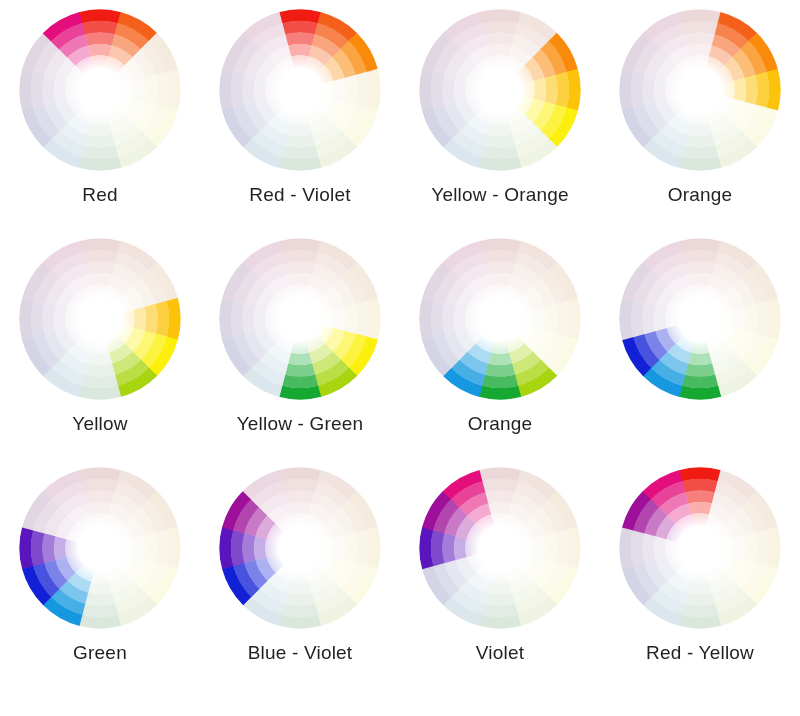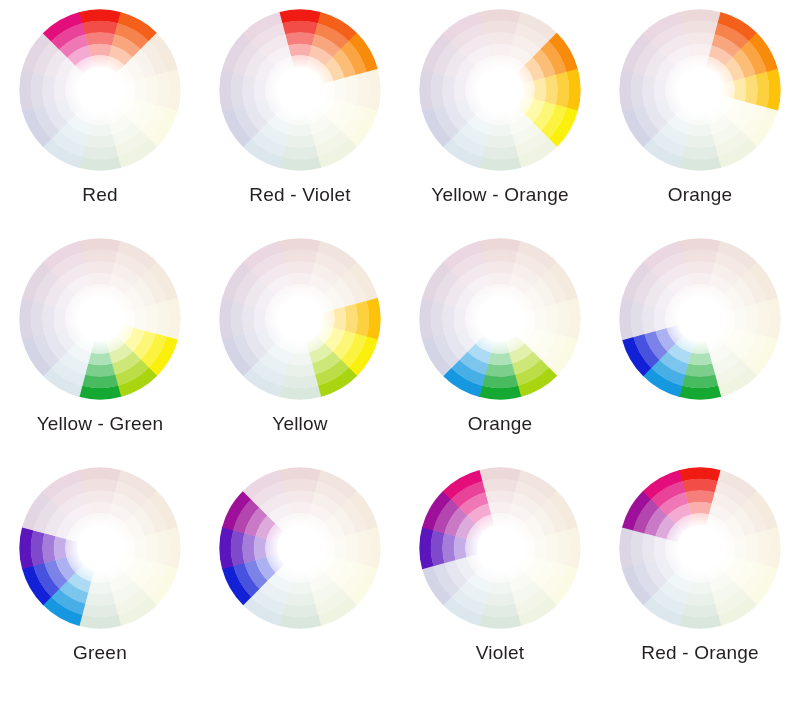--- a/index.html
+++ b/index.html
@@ -445,20 +445,116 @@
           <path d="M 99.26751091468121 54.79952782353247 A 36.4 36.4 0 0 1 115.85074767268759 64.37386402980275 L 107.04444901495884 73.10364661305675 A 24 24 0 0 0 96.11044675693266 66.79089746606536 Z" fill="rgb(252,249,248)"></path>
         </g>
         <g>
           <path d="M 149.41884274408375 30.060354297394717 A 84.4 84.4 0 0 1 171.61867724433682 68.51159557145347 L 159.62730760180392 71.66865972920202 A 72 72 0 0 0 140.6890601608297 38.866652955123456 Z" fill="rgb(244,234,222)"></path>
           <path d="M 140.97066605061212 38.58257880487414 A 72.4 72.4 0 0 1 160.01412597736947 71.5668189499198 L 148.0227563348366 74.72388310766834 A 60 60 0 0 0 132.24088346735812 47.38887746260288 Z" fill="rgb(246,238,229)"></path>
           <path d="M 132.5224893571405 47.10480331235357 A 60.4 60.4 0 0 1 148.40957471040218 74.62204232838613 L 136.41820506786928 77.77910648613468 A 48 48 0 0 0 123.79270677388648 55.911101970082306 Z" fill="rgb(248,243,236)"></path>
           <path d="M 124.07431266366888 55.62702781983299 A 48.4 48.4 0 0 1 136.80502344343483 77.67726570685247 L 124.81365380090196 80.834329864601 A 36 36 0 0 0 115.34453008041486 64.43332647756174 Z" fill="rgb(251,247,243)"></path>
           <path d="M 115.62613597019725 64.14925232731241 A 36.4 36.4 0 0 1 125.20047217646753 80.7324890853188 L 113.20910253393464 83.88955324306734 A 24 24 0 0 0 106.89635338694325 72.95555098504116 Z" fill="rgb(253,251,248)"></path>
         </g>
         <g>
+          <path d="M 171.42805013115182 67.80016549974692 A 84.4 84.4 0 0 1 171.42805013115182 112.19983450025308 L 159.46468731567455 108.93824744097418 A 72 72 0 0 0 159.46468731567455 71.06175255902582 Z" fill="rgb(252,195,10)"></path>
+          <path d="M 159.85060224520606 70.95654007324262 A 72.4 72.4 0 0 1 159.85060224520606 109.04345992675738 L 147.88723942972877 105.78187286747848 A 60 60 0 0 0 147.88723942972877 74.21812713252152 Z" fill="rgb(253,208,64)"></path>
+          <path d="M 148.2731543592603 74.11291464673832 A 60.4 60.4 0 0 1 148.2731543592603 105.88708535326168 L 136.30979154378304 102.62549829398279 A 48 48 0 0 0 136.30979154378304 77.37450170601721 Z" fill="rgb(253,221,118)"></path>
+          <path d="M 136.69570647331454 77.26928922023401 A 48.4 48.4 0 0 1 136.69570647331454 102.73071077976599 L 124.73234365783728 99.46912372048709 A 36 36 0 0 0 124.73234365783728 80.53087627951291 Z" fill="rgb(254,234,169)"></path>
+          <path d="M 125.11825858736879 80.42566379372971 A 36.4 36.4 0 0 1 125.11825858736879 99.57433620627029 L 113.15489577189152 96.3127491469914 A 24 24 0 0 0 113.15489577189152 83.6872508530086 Z" fill="rgb(255,245,216)"></path>
+        </g>
+        <g>
+          <path d="M 171.61867724433682 111.48840442854653 A 84.4 84.4 0 0 1 149.41884274408375 149.93964570260528 L 140.6890601608297 141.13334704487653 A 72 72 0 0 0 159.62730760180392 108.33134027079798 Z" fill="rgb(251,240,12)"></path>
+          <path d="M 160.01412597736947 108.4331810500802 A 72.4 72.4 0 0 1 140.97066605061212 141.41742119512585 L 132.24088346735812 132.61112253739714 A 60 60 0 0 0 148.0227563348366 105.27611689233166 Z" fill="rgb(252,243,65)"></path>
+          <path d="M 148.40957471040218 105.37795767161387 A 60.4 60.4 0 0 1 132.5224893571405 132.89519668764643 L 123.79270677388648 124.08889802991769 A 48 48 0 0 0 136.41820506786928 102.22089351386532 Z" fill="rgb(253,247,119)"></path>
+          <path d="M 136.80502344343483 102.32273429314753 A 48.4 48.4 0 0 1 124.07431266366888 124.37297218016701 L 115.34453008041486 115.56667352243826 A 36 36 0 0 0 124.81365380090196 99.165670135399 Z" fill="rgb(254,250,170)"></path>
+          <path d="M 125.20047217646753 99.2675109146812 A 36.4 36.4 0 0 1 115.62613597019725 115.85074767268759 L 106.89635338694325 107.04444901495884 A 24 24 0 0 0 113.20910253393464 96.11044675693266 Z" fill="rgb(254,253,216)"></path>
+        </g>
+        <g>
+          <path d="M 149.9396457026053 149.41884274408375 A 84.4 84.4 0 0 1 111.48840442854653 171.61867724433682 L 108.331340270798 159.62730760180392 A 72 72 0 0 0 141.13334704487656 140.6890601608297 Z" fill="rgb(168,212,16)"></path>
+          <path d="M 141.41742119512588 140.97066605061212 A 72.4 72.4 0 0 1 108.43318105008021 160.01412597736947 L 105.27611689233166 148.02275633483657 A 60 60 0 0 0 132.61112253739714 132.24088346735812 Z" fill="rgb(187,221,69)"></path>
+          <path d="M 132.89519668764643 132.5224893571405 A 60.4 60.4 0 0 1 105.37795767161387 148.40957471040215 L 102.22089351386532 136.41820506786928 A 48 48 0 0 0 124.0888980299177 123.79270677388648 Z" fill="rgb(206,231,121)"></path>
+          <path d="M 124.37297218016701 124.07431266366888 A 48.4 48.4 0 0 1 102.32273429314753 136.80502344343483 L 99.165670135399 124.81365380090196 A 36 36 0 0 0 115.56667352243828 115.34453008041486 Z" fill="rgb(225,240,171)"></path>
+          <path d="M 115.85074767268759 115.62613597019725 A 36.4 36.4 0 0 1 99.26751091468121 125.20047217646753 L 96.11044675693266 113.20910253393464 A 24 24 0 0 0 107.04444901495884 106.89635338694325 Z" fill="rgb(241,248,217)"></path>
+        </g>
+        <g>
+          <path d="M 112.19983450025309 171.42805013115182 A 84.4 84.4 0 0 1 67.80016549974694 171.42805013115182 L 71.06175255902582 159.46468731567455 A 72 72 0 0 0 108.9382474409742 159.46468731567452 Z" fill="rgb(218,231,221)"></path>
+          <path d="M 109.0434599267574 159.85060224520606 A 72.4 72.4 0 0 1 70.95654007324264 159.85060224520606 L 74.21812713252152 147.88723942972877 A 60 60 0 0 0 105.7818728674785 147.88723942972877 Z" fill="rgb(226,236,228)"></path>
+          <path d="M 105.88708535326168 148.2731543592603 A 60.4 60.4 0 0 1 74.11291464673833 148.2731543592603 L 77.37450170601721 136.30979154378304 A 48 48 0 0 0 102.6254982939828 136.30979154378304 Z" fill="rgb(234,241,235)"></path>
+          <path d="M 102.73071077976599 136.69570647331454 A 48.4 48.4 0 0 1 77.26928922023403 136.69570647331454 L 80.53087627951291 124.73234365783728 A 36 36 0 0 0 99.46912372048709 124.73234365783726 Z" fill="rgb(241,246,242)"></path>
+          <path d="M 99.57433620627029 125.11825858736879 A 36.4 36.4 0 0 1 80.42566379372973 125.11825858736879 L 83.6872508530086 113.15489577189152 A 24 24 0 0 0 96.3127491469914 113.15489577189152 Z" fill="rgb(248,250,248)"></path>
+        </g>
+        <g>
+          <path d="M 68.51159557145348 171.61867724433682 A 84.4 84.4 0 0 1 30.060354297394703 149.41884274408372 L 38.86665295512345 140.6890601608297 A 72 72 0 0 0 71.66865972920202 159.62730760180392 Z" fill="rgb(219,231,237)"></path>
+          <path d="M 71.5668189499198 160.01412597736947 A 72.4 72.4 0 0 1 38.58257880487413 140.9706660506121 L 47.38887746260288 132.2408834673581 A 60 60 0 0 0 74.72388310766834 148.0227563348366 Z" fill="rgb(227,236,241)"></path>
+          <path d="M 74.62204232838614 148.40957471040218 A 60.4 60.4 0 0 1 47.10480331235356 132.52248935714047 L 55.9111019700823 123.79270677388648 A 48 48 0 0 0 77.77910648613468 136.41820506786928 Z" fill="rgb(234,241,245)"></path>
+          <path d="M 77.67726570685247 136.80502344343483 A 48.4 48.4 0 0 1 55.62702781983299 124.07431266366886 L 64.43332647756172 115.34453008041486 A 36 36 0 0 0 80.83432986460102 124.81365380090196 Z" fill="rgb(241,246,248)"></path>
+          <path d="M 80.7324890853188 125.20047217646753 A 36.4 36.4 0 0 1 64.14925232731241 115.62613597019724 L 72.95555098504116 106.89635338694325 A 24 24 0 0 0 83.88955324306734 113.20910253393464 Z" fill="rgb(248,250,251)"></path>
+        </g>
+        <g>
+          <path d="M 30.58115725591626 149.93964570260528 A 84.4 84.4 0 0 1 8.381322755663192 111.48840442854654 L 20.372692398196094 108.331340270798 A 72 72 0 0 0 39.310939839170274 141.13334704487653 Z" fill="rgb(211,212,229)"></path>
+          <path d="M 39.029333949387876 141.41742119512585 A 72.4 72.4 0 0 1 19.98587402263051 108.43318105008021 L 31.977243665163414 105.27611689233166 A 60 60 0 0 0 47.75911653264189 132.61112253739714 Z" fill="rgb(220,221,234)"></path>
+          <path d="M 47.47751064285951 132.89519668764643 A 60.4 60.4 0 0 1 31.59042528959784 105.37795767161387 L 43.581794932130734 102.22089351386532 A 48 48 0 0 0 56.207293226113514 124.08889802991769 Z" fill="rgb(229,230,240)"></path>
+          <path d="M 55.92568733633113 124.37297218016701 A 48.4 48.4 0 0 1 43.19497655656516 102.32273429314753 L 55.18634619909805 99.165670135399 A 36 36 0 0 0 64.65546991958513 115.56667352243826 Z" fill="rgb(238,239,245)"></path>
+          <path d="M 64.37386402980275 115.85074767268759 A 36.4 36.4 0 0 1 54.79952782353247 99.26751091468121 L 66.79089746606536 96.11044675693266 A 24 24 0 0 0 73.10364661305675 107.04444901495884 Z" fill="rgb(246,246,250)"></path>
+        </g>
+        <g>
+          <path d="M 8.57194986884818 112.1998345002531 A 84.4 84.4 0 0 1 8.57194986884818 67.80016549974691 L 20.535312684325476 71.0617525590258 A 72 72 0 0 0 20.535312684325476 108.93824744097421 Z" fill="rgb(219,213,228)"></path>
+          <path d="M 20.149397754793938 109.04345992675741 A 72.4 72.4 0 0 1 20.149397754793938 70.9565400732426 L 32.11276057027122 74.2181271325215 A 60 60 0 0 0 32.11276057027122 105.78187286747851 Z" fill="rgb(226,222,233)"></path>
+          <path d="M 31.726845640739697 105.88708535326171 A 60.4 60.4 0 0 1 31.726845640739697 74.11291464673832 L 43.69020845621698 77.3745017060172 A 48 48 0 0 0 43.69020845621698 102.62549829398282 Z" fill="rgb(234,230,239)"></path>
+          <path d="M 43.304293526685456 102.730710779766 A 48.4 48.4 0 0 1 43.304293526685456 77.26928922023401 L 55.26765634216274 80.53087627951291 A 36 36 0 0 0 55.26765634216274 99.4691237204871 Z" fill="rgb(241,239,245)"></path>
+          <path d="M 54.88174141263121 99.5743362062703 A 36.4 36.4 0 0 1 54.88174141263121 80.42566379372971 L 66.84510422810848 83.6872508530086 A 24 24 0 0 0 66.84510422810848 96.31274914699141 Z" fill="rgb(248,246,249)"></path>
+        </g>
+        <g>
+          <path d="M 8.381322755663192 68.51159557145348 A 84.4 84.4 0 0 1 30.58115725591624 30.06035429739473 L 39.31093983917025 38.86665295512347 A 72 72 0 0 0 20.372692398196094 71.66865972920202 Z" fill="rgb(226,214,226)"></path>
+          <path d="M 19.98587402263051 71.5668189499198 A 72.4 72.4 0 0 1 39.02933394938786 38.58257880487415 L 47.759116532641876 47.38887746260289 A 60 60 0 0 0 31.977243665163407 74.72388310766836 Z" fill="rgb(232,222,232)"></path>
+          <path d="M 31.59042528959783 74.62204232838614 A 60.4 60.4 0 0 1 47.47751064285949 47.10480331235358 L 56.20729322611351 55.91110197008231 A 48 48 0 0 0 43.58179493213073 77.77910648613468 Z" fill="rgb(238,231,238)"></path>
+          <path d="M 43.19497655656515 77.67726570685247 A 48.4 48.4 0 0 1 55.925687336331116 55.627027819833 L 64.65546991958513 64.43332647756174 A 36 36 0 0 0 55.18634619909805 80.83432986460102 Z" fill="rgb(244,239,244)"></path>
+          <path d="M 54.79952782353247 80.7324890853188 A 36.4 36.4 0 0 1 64.37386402980275 64.14925232731242 L 73.10364661305675 72.95555098504116 A 24 24 0 0 0 66.79089746606536 83.88955324306734 Z" fill="rgb(249,247,249)"></path>
+        </g>
+        <g>
+          <path d="M 30.060354297394717 30.58115725591626 A 84.4 84.4 0 0 1 68.51159557145346 8.381322755663192 L 71.668659729202 20.372692398196094 A 72 72 0 0 0 38.866652955123456 39.310939839170274 Z" fill="rgb(234,215,225)"></path>
+          <path d="M 38.58257880487414 39.029333949387876 A 72.4 72.4 0 0 1 71.56681894991979 19.98587402263051 L 74.72388310766834 31.977243665163414 A 60 60 0 0 0 47.38887746260288 47.75911653264189 Z" fill="rgb(239,223,231)"></path>
+          <path d="M 47.10480331235357 47.47751064285951 A 60.4 60.4 0 0 1 74.62204232838613 31.59042528959784 L 77.77910648613467 43.581794932130734 A 48 48 0 0 0 55.911101970082306 56.207293226113514 Z" fill="rgb(243,232,238)"></path>
+          <path d="M 55.62702781983299 55.92568733633113 A 48.4 48.4 0 0 1 77.67726570685245 43.19497655656516 L 80.834329864601 55.18634619909805 A 36 36 0 0 0 64.43332647756174 64.65546991958513 Z" fill="rgb(247,240,244)"></path>
+          <path d="M 64.14925232731241 64.37386402980275 A 36.4 36.4 0 0 1 80.73248908531879 54.79952782353247 L 83.88955324306734 66.79089746606536 A 24 24 0 0 0 72.95555098504116 73.10364661305675 Z" fill="rgb(251,247,249)"></path>
+        </g>
+        <defs>
+          <radialGradient id="core-Yellow">
+            <stop offset="62%" stop-color="#ffffff" stop-opacity="1"></stop>
+            <stop offset="100%" stop-color="#ffffff" stop-opacity="0"></stop>
+          </radialGradient>
+        </defs>
+        <circle cx="90" cy="90" r="35" fill="url(#core-Yellow)"></circle>
+      </svg>
+      <div class="wheel-label">Yellow</div>
+    </div>
+    <div class="wheel-cell">
+      <svg viewBox="0 0 180 180" class="wheel-svg">
+        <g>
+          <path d="M 67.80016549974694 8.57194986884818 A 84.4 84.4 0 0 1 112.19983450025309 8.57194986884818 L 108.9382474409742 20.535312684325476 A 72 72 0 0 0 71.06175255902582 20.53531268432546 Z" fill="rgb(236,216,216)"></path>
+          <path d="M 70.95654007324264 20.149397754793924 A 72.4 72.4 0 0 1 109.0434599267574 20.149397754793938 L 105.7818728674785 32.11276057027122 A 60 60 0 0 0 74.21812713252152 32.11276057027122 Z" fill="rgb(240,224,224)"></path>
+          <path d="M 74.11291464673833 31.72684564073969 A 60.4 60.4 0 0 1 105.88708535326168 31.726845640739697 L 102.6254982939828 43.69020845621698 A 48 48 0 0 0 77.37450170601721 43.69020845621697 Z" fill="rgb(244,232,232)"></path>
+          <path d="M 77.26928922023403 43.30429352668545 A 48.4 48.4 0 0 1 102.73071077976599 43.304293526685456 L 99.46912372048709 55.26765634216274 A 36 36 0 0 0 80.53087627951291 55.26765634216273 Z" fill="rgb(248,240,240)"></path>
+          <path d="M 80.42566379372973 54.88174141263121 A 36.4 36.4 0 0 1 99.57433620627029 54.88174141263121 L 96.3127491469914 66.84510422810848 A 24 24 0 0 0 83.6872508530086 66.84510422810848 Z" fill="rgb(251,247,247)"></path>
+        </g>
+        <g>
+          <path d="M 111.48840442854653 8.381322755663192 A 84.4 84.4 0 0 1 149.9396457026053 30.581157255916267 L 141.13334704487656 39.31093983917028 A 72 72 0 0 0 108.331340270798 20.372692398196094 Z" fill="rgb(241,227,221)"></path>
+          <path d="M 108.43318105008021 19.98587402263051 A 72.4 72.4 0 0 1 141.41742119512588 39.02933394938789 L 132.61112253739714 47.7591165326419 A 60 60 0 0 0 105.27611689233166 31.977243665163414 Z" fill="rgb(244,233,228)"></path>
+          <path d="M 105.37795767161387 31.59042528959784 A 60.4 60.4 0 0 1 132.89519668764643 47.477510642859514 L 124.0888980299177 56.20729322611352 A 48 48 0 0 0 102.22089351386532 43.581794932130734 Z" fill="rgb(247,239,235)"></path>
+          <path d="M 102.32273429314753 43.19497655656516 A 48.4 48.4 0 0 1 124.37297218016701 55.92568733633113 L 115.56667352243828 64.65546991958514 A 36 36 0 0 0 99.165670135399 55.18634619909805 Z" fill="rgb(249,244,242)"></path>
+          <path d="M 99.26751091468121 54.79952782353247 A 36.4 36.4 0 0 1 115.85074767268759 64.37386402980275 L 107.04444901495884 73.10364661305675 A 24 24 0 0 0 96.11044675693266 66.79089746606536 Z" fill="rgb(252,249,248)"></path>
+        </g>
+        <g>
+          <path d="M 149.41884274408375 30.060354297394717 A 84.4 84.4 0 0 1 171.61867724433682 68.51159557145347 L 159.62730760180392 71.66865972920202 A 72 72 0 0 0 140.6890601608297 38.866652955123456 Z" fill="rgb(244,234,222)"></path>
+          <path d="M 140.97066605061212 38.58257880487414 A 72.4 72.4 0 0 1 160.01412597736947 71.5668189499198 L 148.0227563348366 74.72388310766834 A 60 60 0 0 0 132.24088346735812 47.38887746260288 Z" fill="rgb(246,238,229)"></path>
+          <path d="M 132.5224893571405 47.10480331235357 A 60.4 60.4 0 0 1 148.40957471040218 74.62204232838613 L 136.41820506786928 77.77910648613468 A 48 48 0 0 0 123.79270677388648 55.911101970082306 Z" fill="rgb(248,243,236)"></path>
+          <path d="M 124.07431266366888 55.62702781983299 A 48.4 48.4 0 0 1 136.80502344343483 77.67726570685247 L 124.81365380090196 80.834329864601 A 36 36 0 0 0 115.34453008041486 64.43332647756174 Z" fill="rgb(251,247,243)"></path>
+          <path d="M 115.62613597019725 64.14925232731241 A 36.4 36.4 0 0 1 125.20047217646753 80.7324890853188 L 113.20910253393464 83.88955324306734 A 24 24 0 0 0 106.89635338694325 72.95555098504116 Z" fill="rgb(253,251,248)"></path>
+        </g>
+        <g>
           <path d="M 171.42805013115182 67.80016549974692 A 84.4 84.4 0 0 1 171.42805013115182 112.19983450025308 L 159.46468731567455 108.93824744097418 A 72 72 0 0 0 159.46468731567455 71.06175255902582 Z" fill="rgb(248,243,226)"></path>
           <path d="M 159.85060224520606 70.95654007324262 A 72.4 72.4 0 0 1 159.85060224520606 109.04345992675738 L 147.88723942972877 105.78187286747848 A 60 60 0 0 0 147.88723942972877 74.21812713252152 Z" fill="rgb(249,245,232)"></path>
           <path d="M 148.2731543592603 74.11291464673832 A 60.4 60.4 0 0 1 148.2731543592603 105.88708535326168 L 136.30979154378304 102.62549829398279 A 48 48 0 0 0 136.30979154378304 77.37450170601721 Z" fill="rgb(251,248,238)"></path>
           <path d="M 136.69570647331454 77.26928922023401 A 48.4 48.4 0 0 1 136.69570647331454 102.73071077976599 L 124.73234365783728 99.46912372048709 A 36 36 0 0 0 124.73234365783728 80.53087627951291 Z" fill="rgb(252,250,244)"></path>
           <path d="M 125.11825858736879 80.42566379372971 A 36.4 36.4 0 0 1 125.11825858736879 99.57433620627029 L 113.15489577189152 96.3127491469914 A 24 24 0 0 0 113.15489577189152 83.6872508530086 Z" fill="rgb(254,253,249)"></path>
         </g>
         <g>
           <path d="M 171.61867724433682 111.48840442854653 A 84.4 84.4 0 0 1 149.41884274408375 149.93964570260528 L 140.6890601608297 141.13334704487653 A 72 72 0 0 0 159.62730760180392 108.33134027079798 Z" fill="rgb(251,240,12)"></path>
           <path d="M 160.01412597736947 108.4331810500802 A 72.4 72.4 0 0 1 140.97066605061212 141.41742119512585 L 132.24088346735812 132.61112253739714 A 60 60 0 0 0 148.0227563348366 105.27611689233166 Z" fill="rgb(252,243,65)"></path>
           <path d="M 148.40957471040218 105.37795767161387 A 60.4 60.4 0 0 1 132.5224893571405 132.89519668764643 L 123.79270677388648 124.08889802991769 A 48 48 0 0 0 136.41820506786928 102.22089351386532 Z" fill="rgb(253,247,119)"></path>
@@ -541,116 +637,20 @@
           <path d="M 99.26751091468121 54.79952782353247 A 36.4 36.4 0 0 1 115.85074767268759 64.37386402980275 L 107.04444901495884 73.10364661305675 A 24 24 0 0 0 96.11044675693266 66.79089746606536 Z" fill="rgb(252,249,248)"></path>
         </g>
         <g>
           <path d="M 149.41884274408375 30.060354297394717 A 84.4 84.4 0 0 1 171.61867724433682 68.51159557145347 L 159.62730760180392 71.66865972920202 A 72 72 0 0 0 140.6890601608297 38.866652955123456 Z" fill="rgb(244,234,222)"></path>
           <path d="M 140.97066605061212 38.58257880487414 A 72.4 72.4 0 0 1 160.01412597736947 71.5668189499198 L 148.0227563348366 74.72388310766834 A 60 60 0 0 0 132.24088346735812 47.38887746260288 Z" fill="rgb(246,238,229)"></path>
           <path d="M 132.5224893571405 47.10480331235357 A 60.4 60.4 0 0 1 148.40957471040218 74.62204232838613 L 136.41820506786928 77.77910648613468 A 48 48 0 0 0 123.79270677388648 55.911101970082306 Z" fill="rgb(248,243,236)"></path>
           <path d="M 124.07431266366888 55.62702781983299 A 48.4 48.4 0 0 1 136.80502344343483 77.67726570685247 L 124.81365380090196 80.834329864601 A 36 36 0 0 0 115.34453008041486 64.43332647756174 Z" fill="rgb(251,247,243)"></path>
           <path d="M 115.62613597019725 64.14925232731241 A 36.4 36.4 0 0 1 125.20047217646753 80.7324890853188 L 113.20910253393464 83.88955324306734 A 24 24 0 0 0 106.89635338694325 72.95555098504116 Z" fill="rgb(253,251,248)"></path>
         </g>
         <g>
-          <path d="M 171.42805013115182 67.80016549974692 A 84.4 84.4 0 0 1 171.42805013115182 112.19983450025308 L 159.46468731567455 108.93824744097418 A 72 72 0 0 0 159.46468731567455 71.06175255902582 Z" fill="rgb(252,195,10)"></path>
-          <path d="M 159.85060224520606 70.95654007324262 A 72.4 72.4 0 0 1 159.85060224520606 109.04345992675738 L 147.88723942972877 105.78187286747848 A 60 60 0 0 0 147.88723942972877 74.21812713252152 Z" fill="rgb(253,208,64)"></path>
-          <path d="M 148.2731543592603 74.11291464673832 A 60.4 60.4 0 0 1 148.2731543592603 105.88708535326168 L 136.30979154378304 102.62549829398279 A 48 48 0 0 0 136.30979154378304 77.37450170601721 Z" fill="rgb(253,221,118)"></path>
-          <path d="M 136.69570647331454 77.26928922023401 A 48.4 48.4 0 0 1 136.69570647331454 102.73071077976599 L 124.73234365783728 99.46912372048709 A 36 36 0 0 0 124.73234365783728 80.53087627951291 Z" fill="rgb(254,234,169)"></path>
-          <path d="M 125.11825858736879 80.42566379372971 A 36.4 36.4 0 0 1 125.11825858736879 99.57433620627029 L 113.15489577189152 96.3127491469914 A 24 24 0 0 0 113.15489577189152 83.6872508530086 Z" fill="rgb(255,245,216)"></path>
-        </g>
-        <g>
-          <path d="M 171.61867724433682 111.48840442854653 A 84.4 84.4 0 0 1 149.41884274408375 149.93964570260528 L 140.6890601608297 141.13334704487653 A 72 72 0 0 0 159.62730760180392 108.33134027079798 Z" fill="rgb(251,240,12)"></path>
-          <path d="M 160.01412597736947 108.4331810500802 A 72.4 72.4 0 0 1 140.97066605061212 141.41742119512585 L 132.24088346735812 132.61112253739714 A 60 60 0 0 0 148.0227563348366 105.27611689233166 Z" fill="rgb(252,243,65)"></path>
-          <path d="M 148.40957471040218 105.37795767161387 A 60.4 60.4 0 0 1 132.5224893571405 132.89519668764643 L 123.79270677388648 124.08889802991769 A 48 48 0 0 0 136.41820506786928 102.22089351386532 Z" fill="rgb(253,247,119)"></path>
-          <path d="M 136.80502344343483 102.32273429314753 A 48.4 48.4 0 0 1 124.07431266366888 124.37297218016701 L 115.34453008041486 115.56667352243826 A 36 36 0 0 0 124.81365380090196 99.165670135399 Z" fill="rgb(254,250,170)"></path>
-          <path d="M 125.20047217646753 99.2675109146812 A 36.4 36.4 0 0 1 115.62613597019725 115.85074767268759 L 106.89635338694325 107.04444901495884 A 24 24 0 0 0 113.20910253393464 96.11044675693266 Z" fill="rgb(254,253,216)"></path>
-        </g>
-        <g>
-          <path d="M 149.9396457026053 149.41884274408375 A 84.4 84.4 0 0 1 111.48840442854653 171.61867724433682 L 108.331340270798 159.62730760180392 A 72 72 0 0 0 141.13334704487656 140.6890601608297 Z" fill="rgb(168,212,16)"></path>
-          <path d="M 141.41742119512588 140.97066605061212 A 72.4 72.4 0 0 1 108.43318105008021 160.01412597736947 L 105.27611689233166 148.02275633483657 A 60 60 0 0 0 132.61112253739714 132.24088346735812 Z" fill="rgb(187,221,69)"></path>
-          <path d="M 132.89519668764643 132.5224893571405 A 60.4 60.4 0 0 1 105.37795767161387 148.40957471040215 L 102.22089351386532 136.41820506786928 A 48 48 0 0 0 124.0888980299177 123.79270677388648 Z" fill="rgb(206,231,121)"></path>
-          <path d="M 124.37297218016701 124.07431266366888 A 48.4 48.4 0 0 1 102.32273429314753 136.80502344343483 L 99.165670135399 124.81365380090196 A 36 36 0 0 0 115.56667352243828 115.34453008041486 Z" fill="rgb(225,240,171)"></path>
-          <path d="M 115.85074767268759 115.62613597019725 A 36.4 36.4 0 0 1 99.26751091468121 125.20047217646753 L 96.11044675693266 113.20910253393464 A 24 24 0 0 0 107.04444901495884 106.89635338694325 Z" fill="rgb(241,248,217)"></path>
-        </g>
-        <g>
-          <path d="M 112.19983450025309 171.42805013115182 A 84.4 84.4 0 0 1 67.80016549974694 171.42805013115182 L 71.06175255902582 159.46468731567455 A 72 72 0 0 0 108.9382474409742 159.46468731567452 Z" fill="rgb(218,231,221)"></path>
-          <path d="M 109.0434599267574 159.85060224520606 A 72.4 72.4 0 0 1 70.95654007324264 159.85060224520606 L 74.21812713252152 147.88723942972877 A 60 60 0 0 0 105.7818728674785 147.88723942972877 Z" fill="rgb(226,236,228)"></path>
-          <path d="M 105.88708535326168 148.2731543592603 A 60.4 60.4 0 0 1 74.11291464673833 148.2731543592603 L 77.37450170601721 136.30979154378304 A 48 48 0 0 0 102.6254982939828 136.30979154378304 Z" fill="rgb(234,241,235)"></path>
-          <path d="M 102.73071077976599 136.69570647331454 A 48.4 48.4 0 0 1 77.26928922023403 136.69570647331454 L 80.53087627951291 124.73234365783728 A 36 36 0 0 0 99.46912372048709 124.73234365783726 Z" fill="rgb(241,246,242)"></path>
-          <path d="M 99.57433620627029 125.11825858736879 A 36.4 36.4 0 0 1 80.42566379372973 125.11825858736879 L 83.6872508530086 113.15489577189152 A 24 24 0 0 0 96.3127491469914 113.15489577189152 Z" fill="rgb(248,250,248)"></path>
-        </g>
-        <g>
-          <path d="M 68.51159557145348 171.61867724433682 A 84.4 84.4 0 0 1 30.060354297394703 149.41884274408372 L 38.86665295512345 140.6890601608297 A 72 72 0 0 0 71.66865972920202 159.62730760180392 Z" fill="rgb(219,231,237)"></path>
-          <path d="M 71.5668189499198 160.01412597736947 A 72.4 72.4 0 0 1 38.58257880487413 140.9706660506121 L 47.38887746260288 132.2408834673581 A 60 60 0 0 0 74.72388310766834 148.0227563348366 Z" fill="rgb(227,236,241)"></path>
-          <path d="M 74.62204232838614 148.40957471040218 A 60.4 60.4 0 0 1 47.10480331235356 132.52248935714047 L 55.9111019700823 123.79270677388648 A 48 48 0 0 0 77.77910648613468 136.41820506786928 Z" fill="rgb(234,241,245)"></path>
-          <path d="M 77.67726570685247 136.80502344343483 A 48.4 48.4 0 0 1 55.62702781983299 124.07431266366886 L 64.43332647756172 115.34453008041486 A 36 36 0 0 0 80.83432986460102 124.81365380090196 Z" fill="rgb(241,246,248)"></path>
-          <path d="M 80.7324890853188 125.20047217646753 A 36.4 36.4 0 0 1 64.14925232731241 115.62613597019724 L 72.95555098504116 106.89635338694325 A 24 24 0 0 0 83.88955324306734 113.20910253393464 Z" fill="rgb(248,250,251)"></path>
-        </g>
-        <g>
-          <path d="M 30.58115725591626 149.93964570260528 A 84.4 84.4 0 0 1 8.381322755663192 111.48840442854654 L 20.372692398196094 108.331340270798 A 72 72 0 0 0 39.310939839170274 141.13334704487653 Z" fill="rgb(211,212,229)"></path>
-          <path d="M 39.029333949387876 141.41742119512585 A 72.4 72.4 0 0 1 19.98587402263051 108.43318105008021 L 31.977243665163414 105.27611689233166 A 60 60 0 0 0 47.75911653264189 132.61112253739714 Z" fill="rgb(220,221,234)"></path>
-          <path d="M 47.47751064285951 132.89519668764643 A 60.4 60.4 0 0 1 31.59042528959784 105.37795767161387 L 43.581794932130734 102.22089351386532 A 48 48 0 0 0 56.207293226113514 124.08889802991769 Z" fill="rgb(229,230,240)"></path>
-          <path d="M 55.92568733633113 124.37297218016701 A 48.4 48.4 0 0 1 43.19497655656516 102.32273429314753 L 55.18634619909805 99.165670135399 A 36 36 0 0 0 64.65546991958513 115.56667352243826 Z" fill="rgb(238,239,245)"></path>
-          <path d="M 64.37386402980275 115.85074767268759 A 36.4 36.4 0 0 1 54.79952782353247 99.26751091468121 L 66.79089746606536 96.11044675693266 A 24 24 0 0 0 73.10364661305675 107.04444901495884 Z" fill="rgb(246,246,250)"></path>
-        </g>
-        <g>
-          <path d="M 8.57194986884818 112.1998345002531 A 84.4 84.4 0 0 1 8.57194986884818 67.80016549974691 L 20.535312684325476 71.0617525590258 A 72 72 0 0 0 20.535312684325476 108.93824744097421 Z" fill="rgb(219,213,228)"></path>
-          <path d="M 20.149397754793938 109.04345992675741 A 72.4 72.4 0 0 1 20.149397754793938 70.9565400732426 L 32.11276057027122 74.2181271325215 A 60 60 0 0 0 32.11276057027122 105.78187286747851 Z" fill="rgb(226,222,233)"></path>
-          <path d="M 31.726845640739697 105.88708535326171 A 60.4 60.4 0 0 1 31.726845640739697 74.11291464673832 L 43.69020845621698 77.3745017060172 A 48 48 0 0 0 43.69020845621698 102.62549829398282 Z" fill="rgb(234,230,239)"></path>
-          <path d="M 43.304293526685456 102.730710779766 A 48.4 48.4 0 0 1 43.304293526685456 77.26928922023401 L 55.26765634216274 80.53087627951291 A 36 36 0 0 0 55.26765634216274 99.4691237204871 Z" fill="rgb(241,239,245)"></path>
-          <path d="M 54.88174141263121 99.5743362062703 A 36.4 36.4 0 0 1 54.88174141263121 80.42566379372971 L 66.84510422810848 83.6872508530086 A 24 24 0 0 0 66.84510422810848 96.31274914699141 Z" fill="rgb(248,246,249)"></path>
-        </g>
-        <g>
-          <path d="M 8.381322755663192 68.51159557145348 A 84.4 84.4 0 0 1 30.58115725591624 30.06035429739473 L 39.31093983917025 38.86665295512347 A 72 72 0 0 0 20.372692398196094 71.66865972920202 Z" fill="rgb(226,214,226)"></path>
-          <path d="M 19.98587402263051 71.5668189499198 A 72.4 72.4 0 0 1 39.02933394938786 38.58257880487415 L 47.759116532641876 47.38887746260289 A 60 60 0 0 0 31.977243665163407 74.72388310766836 Z" fill="rgb(232,222,232)"></path>
-          <path d="M 31.59042528959783 74.62204232838614 A 60.4 60.4 0 0 1 47.47751064285949 47.10480331235358 L 56.20729322611351 55.91110197008231 A 48 48 0 0 0 43.58179493213073 77.77910648613468 Z" fill="rgb(238,231,238)"></path>
-          <path d="M 43.19497655656515 77.67726570685247 A 48.4 48.4 0 0 1 55.925687336331116 55.627027819833 L 64.65546991958513 64.43332647756174 A 36 36 0 0 0 55.18634619909805 80.83432986460102 Z" fill="rgb(244,239,244)"></path>
-          <path d="M 54.79952782353247 80.7324890853188 A 36.4 36.4 0 0 1 64.37386402980275 64.14925232731242 L 73.10364661305675 72.95555098504116 A 24 24 0 0 0 66.79089746606536 83.88955324306734 Z" fill="rgb(249,247,249)"></path>
-        </g>
-        <g>
-          <path d="M 30.060354297394717 30.58115725591626 A 84.4 84.4 0 0 1 68.51159557145346 8.381322755663192 L 71.668659729202 20.372692398196094 A 72 72 0 0 0 38.866652955123456 39.310939839170274 Z" fill="rgb(234,215,225)"></path>
-          <path d="M 38.58257880487414 39.029333949387876 A 72.4 72.4 0 0 1 71.56681894991979 19.98587402263051 L 74.72388310766834 31.977243665163414 A 60 60 0 0 0 47.38887746260288 47.75911653264189 Z" fill="rgb(239,223,231)"></path>
-          <path d="M 47.10480331235357 47.47751064285951 A 60.4 60.4 0 0 1 74.62204232838613 31.59042528959784 L 77.77910648613467 43.581794932130734 A 48 48 0 0 0 55.911101970082306 56.207293226113514 Z" fill="rgb(243,232,238)"></path>
-          <path d="M 55.62702781983299 55.92568733633113 A 48.4 48.4 0 0 1 77.67726570685245 43.19497655656516 L 80.834329864601 55.18634619909805 A 36 36 0 0 0 64.43332647756174 64.65546991958513 Z" fill="rgb(247,240,244)"></path>
-          <path d="M 64.14925232731241 64.37386402980275 A 36.4 36.4 0 0 1 80.73248908531879 54.79952782353247 L 83.88955324306734 66.79089746606536 A 24 24 0 0 0 72.95555098504116 73.10364661305675 Z" fill="rgb(251,247,249)"></path>
-        </g>
-        <defs>
-          <radialGradient id="core-Yellow">
-            <stop offset="62%" stop-color="#ffffff" stop-opacity="1"></stop>
-            <stop offset="100%" stop-color="#ffffff" stop-opacity="0"></stop>
-          </radialGradient>
-        </defs>
-        <circle cx="90" cy="90" r="35" fill="url(#core-Yellow)"></circle>
-      </svg>
-      <div class="wheel-label">Yellow</div>
-    </div>
-    <div class="wheel-cell">
-      <svg viewBox="0 0 180 180" class="wheel-svg">
-        <g>
-          <path d="M 67.80016549974694 8.57194986884818 A 84.4 84.4 0 0 1 112.19983450025309 8.57194986884818 L 108.9382474409742 20.535312684325476 A 72 72 0 0 0 71.06175255902582 20.53531268432546 Z" fill="rgb(236,216,216)"></path>
-          <path d="M 70.95654007324264 20.149397754793924 A 72.4 72.4 0 0 1 109.0434599267574 20.149397754793938 L 105.7818728674785 32.11276057027122 A 60 60 0 0 0 74.21812713252152 32.11276057027122 Z" fill="rgb(240,224,224)"></path>
-          <path d="M 74.11291464673833 31.72684564073969 A 60.4 60.4 0 0 1 105.88708535326168 31.726845640739697 L 102.6254982939828 43.69020845621698 A 48 48 0 0 0 77.37450170601721 43.69020845621697 Z" fill="rgb(244,232,232)"></path>
-          <path d="M 77.26928922023403 43.30429352668545 A 48.4 48.4 0 0 1 102.73071077976599 43.304293526685456 L 99.46912372048709 55.26765634216274 A 36 36 0 0 0 80.53087627951291 55.26765634216273 Z" fill="rgb(248,240,240)"></path>
-          <path d="M 80.42566379372973 54.88174141263121 A 36.4 36.4 0 0 1 99.57433620627029 54.88174141263121 L 96.3127491469914 66.84510422810848 A 24 24 0 0 0 83.6872508530086 66.84510422810848 Z" fill="rgb(251,247,247)"></path>
-        </g>
-        <g>
-          <path d="M 111.48840442854653 8.381322755663192 A 84.4 84.4 0 0 1 149.9396457026053 30.581157255916267 L 141.13334704487656 39.31093983917028 A 72 72 0 0 0 108.331340270798 20.372692398196094 Z" fill="rgb(241,227,221)"></path>
-          <path d="M 108.43318105008021 19.98587402263051 A 72.4 72.4 0 0 1 141.41742119512588 39.02933394938789 L 132.61112253739714 47.7591165326419 A 60 60 0 0 0 105.27611689233166 31.977243665163414 Z" fill="rgb(244,233,228)"></path>
-          <path d="M 105.37795767161387 31.59042528959784 A 60.4 60.4 0 0 1 132.89519668764643 47.477510642859514 L 124.0888980299177 56.20729322611352 A 48 48 0 0 0 102.22089351386532 43.581794932130734 Z" fill="rgb(247,239,235)"></path>
-          <path d="M 102.32273429314753 43.19497655656516 A 48.4 48.4 0 0 1 124.37297218016701 55.92568733633113 L 115.56667352243828 64.65546991958514 A 36 36 0 0 0 99.165670135399 55.18634619909805 Z" fill="rgb(249,244,242)"></path>
-          <path d="M 99.26751091468121 54.79952782353247 A 36.4 36.4 0 0 1 115.85074767268759 64.37386402980275 L 107.04444901495884 73.10364661305675 A 24 24 0 0 0 96.11044675693266 66.79089746606536 Z" fill="rgb(252,249,248)"></path>
-        </g>
-        <g>
-          <path d="M 149.41884274408375 30.060354297394717 A 84.4 84.4 0 0 1 171.61867724433682 68.51159557145347 L 159.62730760180392 71.66865972920202 A 72 72 0 0 0 140.6890601608297 38.866652955123456 Z" fill="rgb(244,234,222)"></path>
-          <path d="M 140.97066605061212 38.58257880487414 A 72.4 72.4 0 0 1 160.01412597736947 71.5668189499198 L 148.0227563348366 74.72388310766834 A 60 60 0 0 0 132.24088346735812 47.38887746260288 Z" fill="rgb(246,238,229)"></path>
-          <path d="M 132.5224893571405 47.10480331235357 A 60.4 60.4 0 0 1 148.40957471040218 74.62204232838613 L 136.41820506786928 77.77910648613468 A 48 48 0 0 0 123.79270677388648 55.911101970082306 Z" fill="rgb(248,243,236)"></path>
-          <path d="M 124.07431266366888 55.62702781983299 A 48.4 48.4 0 0 1 136.80502344343483 77.67726570685247 L 124.81365380090196 80.834329864601 A 36 36 0 0 0 115.34453008041486 64.43332647756174 Z" fill="rgb(251,247,243)"></path>
-          <path d="M 115.62613597019725 64.14925232731241 A 36.4 36.4 0 0 1 125.20047217646753 80.7324890853188 L 113.20910253393464 83.88955324306734 A 24 24 0 0 0 106.89635338694325 72.95555098504116 Z" fill="rgb(253,251,248)"></path>
-        </g>
-        <g>
           <path d="M 171.42805013115182 67.80016549974692 A 84.4 84.4 0 0 1 171.42805013115182 112.19983450025308 L 159.46468731567455 108.93824744097418 A 72 72 0 0 0 159.46468731567455 71.06175255902582 Z" fill="rgb(248,243,226)"></path>
           <path d="M 159.85060224520606 70.95654007324262 A 72.4 72.4 0 0 1 159.85060224520606 109.04345992675738 L 147.88723942972877 105.78187286747848 A 60 60 0 0 0 147.88723942972877 74.21812713252152 Z" fill="rgb(249,245,232)"></path>
           <path d="M 148.2731543592603 74.11291464673832 A 60.4 60.4 0 0 1 148.2731543592603 105.88708535326168 L 136.30979154378304 102.62549829398279 A 48 48 0 0 0 136.30979154378304 77.37450170601721 Z" fill="rgb(251,248,238)"></path>
           <path d="M 136.69570647331454 77.26928922023401 A 48.4 48.4 0 0 1 136.69570647331454 102.73071077976599 L 124.73234365783728 99.46912372048709 A 36 36 0 0 0 124.73234365783728 80.53087627951291 Z" fill="rgb(252,250,244)"></path>
           <path d="M 125.11825858736879 80.42566379372971 A 36.4 36.4 0 0 1 125.11825858736879 99.57433620627029 L 113.15489577189152 96.3127491469914 A 24 24 0 0 0 113.15489577189152 83.6872508530086 Z" fill="rgb(254,253,249)"></path>
         </g>
         <g>
           <path d="M 171.61867724433682 111.48840442854653 A 84.4 84.4 0 0 1 149.41884274408375 149.93964570260528 L 140.6890601608297 141.13334704487653 A 72 72 0 0 0 159.62730760180392 108.33134027079798 Z" fill="rgb(251,250,229)"></path>
           <path d="M 160.01412597736947 108.4331810500802 A 72.4 72.4 0 0 1 140.97066605061212 141.41742119512585 L 132.24088346735812 132.61112253739714 A 60 60 0 0 0 148.0227563348366 105.27611689233166 Z" fill="rgb(252,251,235)"></path>
           <path d="M 148.40957471040218 105.37795767161387 A 60.4 60.4 0 0 1 132.5224893571405 132.89519668764643 L 123.79270677388648 124.08889802991769 A 48 48 0 0 0 136.41820506786928 102.22089351386532 Z" fill="rgb(252,252,240)"></path>
@@ -994,20 +994,21 @@
           <path d="M 64.14925232731241 64.37386402980275 A 36.4 36.4 0 0 1 80.73248908531879 54.79952782353247 L 83.88955324306734 66.79089746606536 A 24 24 0 0 0 72.95555098504116 73.10364661305675 Z" fill="rgb(251,247,249)"></path>
         </g>
         <defs>
           <radialGradient id="core-BlueViolet">
             <stop offset="62%" stop-color="#ffffff" stop-opacity="1"></stop>
             <stop offset="100%" stop-color="#ffffff" stop-opacity="0"></stop>
           </radialGradient>
         </defs>
         <circle cx="90" cy="90" r="35" fill="url(#core-BlueViolet)"></circle>
       </svg>
+      <div class="wheel-label">Blue - Violet</div>
     </div>
     <div class="wheel-cell">
       <svg viewBox="0 0 180 180" class="wheel-svg">
         <g>
           <path d="M 67.80016549974694 8.57194986884818 A 84.4 84.4 0 0 1 112.19983450025309 8.57194986884818 L 108.9382474409742 20.535312684325476 A 72 72 0 0 0 71.06175255902582 20.53531268432546 Z" fill="rgb(236,216,216)"></path>
           <path d="M 70.95654007324264 20.149397754793924 A 72.4 72.4 0 0 1 109.0434599267574 20.149397754793938 L 105.7818728674785 32.11276057027122 A 60 60 0 0 0 74.21812713252152 32.11276057027122 Z" fill="rgb(240,224,224)"></path>
           <path d="M 74.11291464673833 31.72684564073969 A 60.4 60.4 0 0 1 105.88708535326168 31.726845640739697 L 102.6254982939828 43.69020845621698 A 48 48 0 0 0 77.37450170601721 43.69020845621697 Z" fill="rgb(244,232,232)"></path>
           <path d="M 77.26928922023403 43.30429352668545 A 48.4 48.4 0 0 1 102.73071077976599 43.304293526685456 L 99.46912372048709 55.26765634216274 A 36 36 0 0 0 80.53087627951291 55.26765634216273 Z" fill="rgb(248,240,240)"></path>
           <path d="M 80.42566379372973 54.88174141263121 A 36.4 36.4 0 0 1 99.57433620627029 54.88174141263121 L 96.3127491469914 66.84510422810848 A 24 24 0 0 0 83.6872508530086 66.84510422810848 Z" fill="rgb(251,247,247)"></path>
         </g>
@@ -1185,15 +1186,15 @@
           <path d="M 64.14925232731241 64.37386402980275 A 36.4 36.4 0 0 1 80.73248908531879 54.79952782353247 L 83.88955324306734 66.79089746606536 A 24 24 0 0 0 72.95555098504116 73.10364661305675 Z" fill="rgb(251,216,234)"></path>
         </g>
         <defs>
           <radialGradient id="core-RedViolet">
             <stop offset="62%" stop-color="#ffffff" stop-opacity="1"></stop>
             <stop offset="100%" stop-color="#ffffff" stop-opacity="0"></stop>
           </radialGradient>
         </defs>
         <circle cx="90" cy="90" r="35" fill="url(#core-RedViolet)"></circle>
       </svg>
-      <div class="wheel-label">Red - Orange</div>
+      <div class="wheel-label">Red - Yellow</div>
     </div>
   </div>
 
 </body></html>

